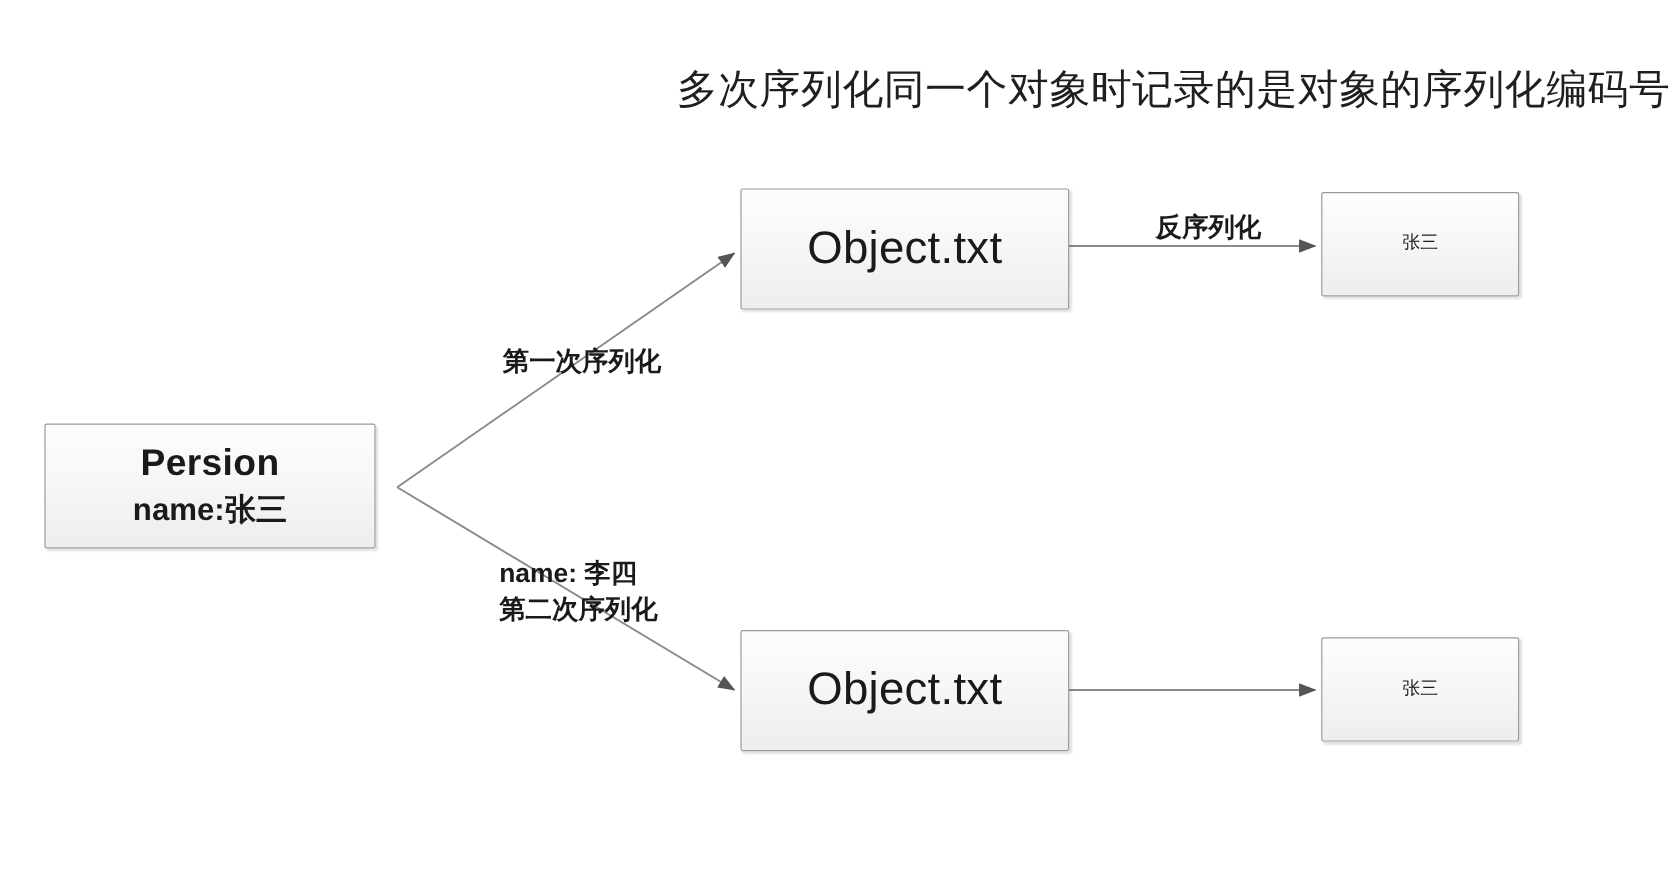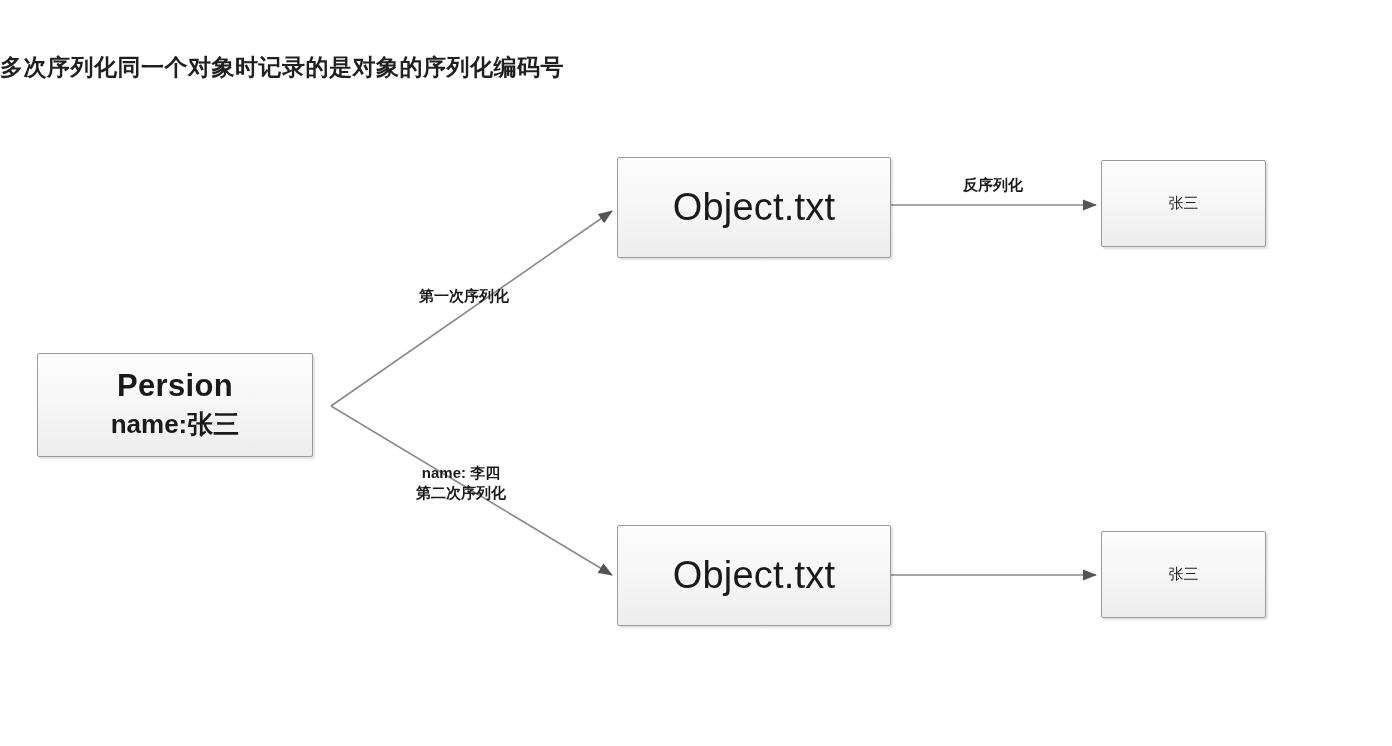--- a/index.html
+++ b/index.html
@@ -19,23 +19,23 @@
     background: #ffffff;
     overflow: hidden;
   }
 
   
   #diagram-title {
     position: absolute;
     left: 0;
     top: 52px;
     width: 1392px;
-    text-align: left;
-    font-size: 23px;
-    font-weight: bold;
+    text-align: right;
+    font-size: 34px;
+    font-weight: normal;
     letter-spacing: 0.5px;
     color: #1f1f1f;
     white-space: nowrap;
   }
 
   
   #edge-layer {
     position: absolute;
     left: 0;
     top: 0;
@@ -94,26 +94,25 @@
   
   #node-persion      { left: 37px;   top: 353px; width: 276px; height: 104px; }
   #node-object-top   { left: 617px;  top: 157px; width: 274px; height: 101px; }
   #node-result-top   { left: 1101px; top: 160px; width: 165px;  height: 87px; }
   #node-object-bot   { left: 617px;  top: 525px; width: 274px; height: 101px; }
   #node-result-bot   { left: 1101px; top: 531px; width: 165px;  height: 87px; }
 
   
   .edge-label {
     position: absolute;
-    font-size: 15px;
+    font-size: 22px;
     font-weight: bold;
     color: #1a1a1a;
     white-space: nowrap;
     line-height: 1.35;
-    text-align: center;
     background: transparent;
   }
   #label-first-serialize  { left: 419px; top: 286px; }
   #label-second-serialize { left: 416px; top: 463px; }
   #label-deserialize      { left: 963px; top: 175px; }
 </style>
 </head>
 <body>
 
 <div id="canvas">

